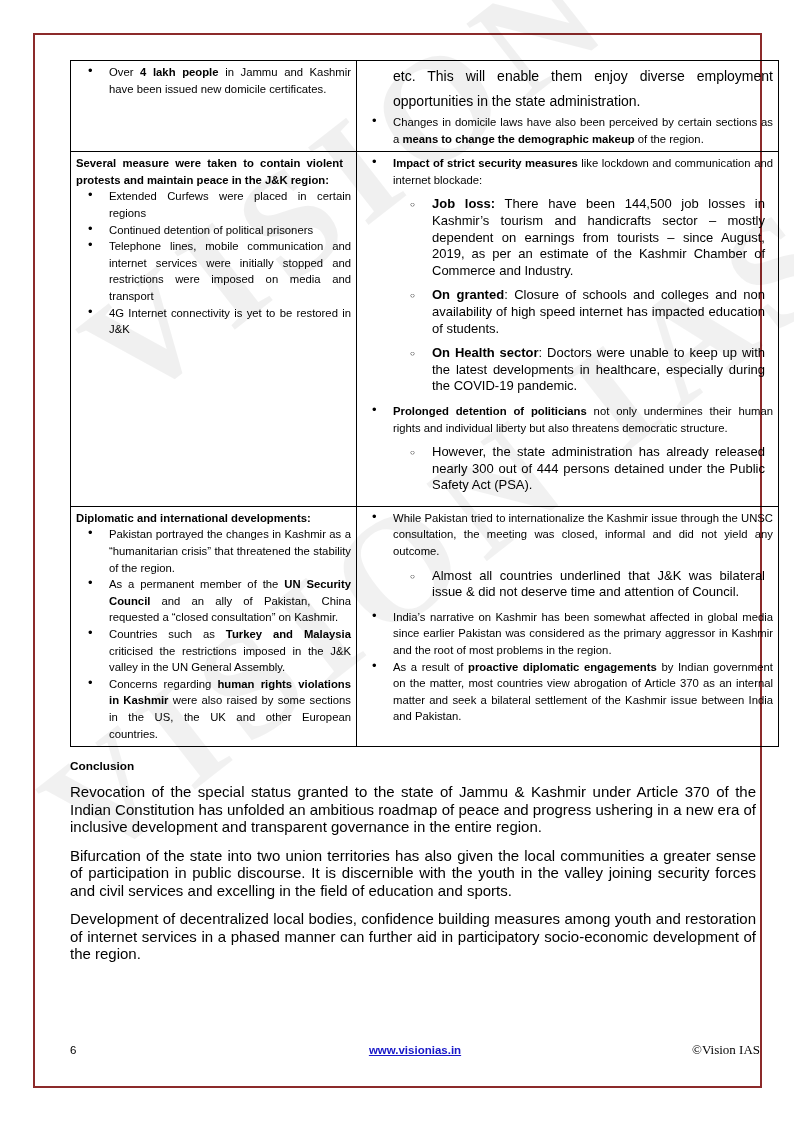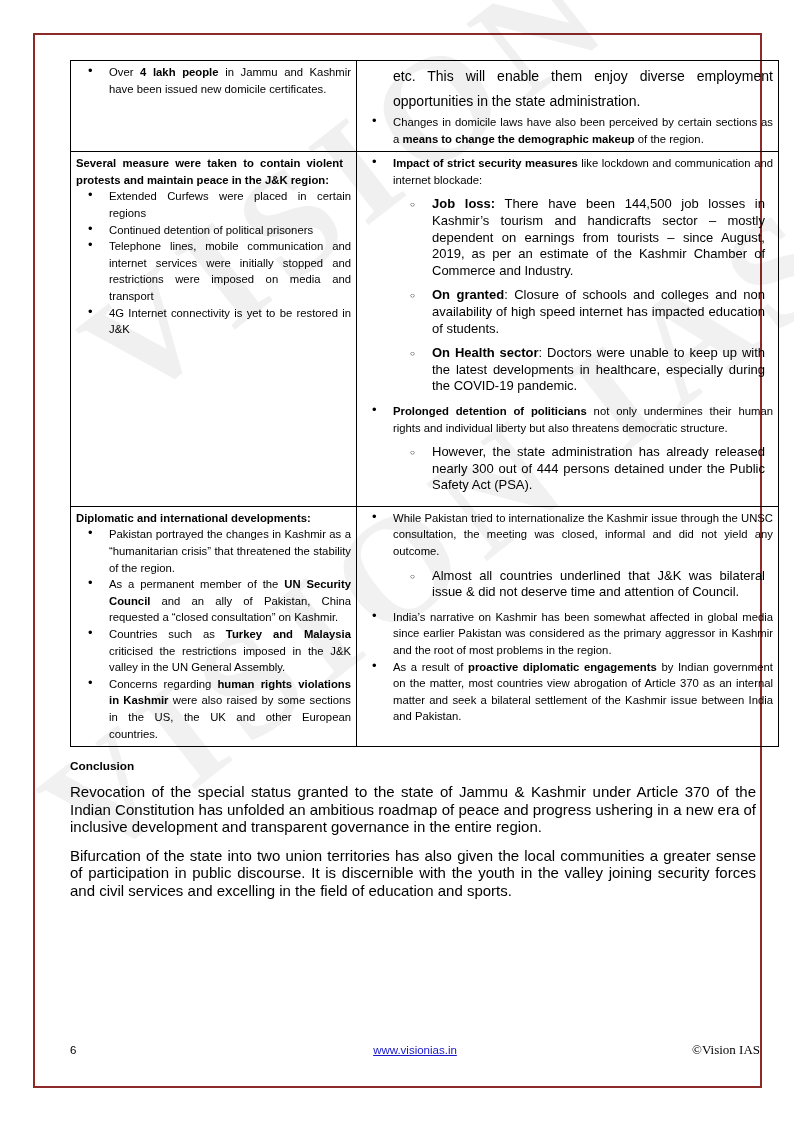--- a/index.html
+++ b/index.html
@@ -179,20 +179,21 @@
     font-size: 11.5px;
     width: 180px;
     text-align: left;
   }
   #footer .site-link {
     flex: 1;
     text-align: center;
     font-size: 11.5px;
     color: #1717c8;
     text-decoration: underline;
+    font-weight: bold;
   }
   #footer .copyright {
     width: 180px;
     text-align: right;
     font-size: 13px;
     font-family: "Liberation Serif", serif;
   }
 </style>
 </head>
 <body>
@@ -275,20 +276,21 @@
         </td>
       </tr>
 
     </tbody>
   </table>
 
   <div id="conclusion">
     <h2>Conclusion</h2>
     <p>Revocation of the special status granted to the state of Jammu &amp; Kashmir under Article 370 of the Indian Constitution has unfolded an ambitious roadmap of peace and progress ushering in a new era of inclusive development and transparent governance in the entire region.</p>
     <p>Bifurcation of the state into two union territories has also given the local communities a greater sense of participation in public discourse. It is discernible with the youth in the valley joining security forces and civil services and excelling in the field of education and sports.</p>
+    <p>Development of decentralized local bodies, confidence building measures among youth and restoration of internet services in a phased manner can further aid in participatory socio-economic development of the region.</p>
   </div>
 
 </div>
 
 <div id="footer">
   <div class="page-no">6</div>
   <a class="site-link" href="#">www.visionias.in</a>
   <div class="copyright">©Vision IAS</div>
 </div>
 

